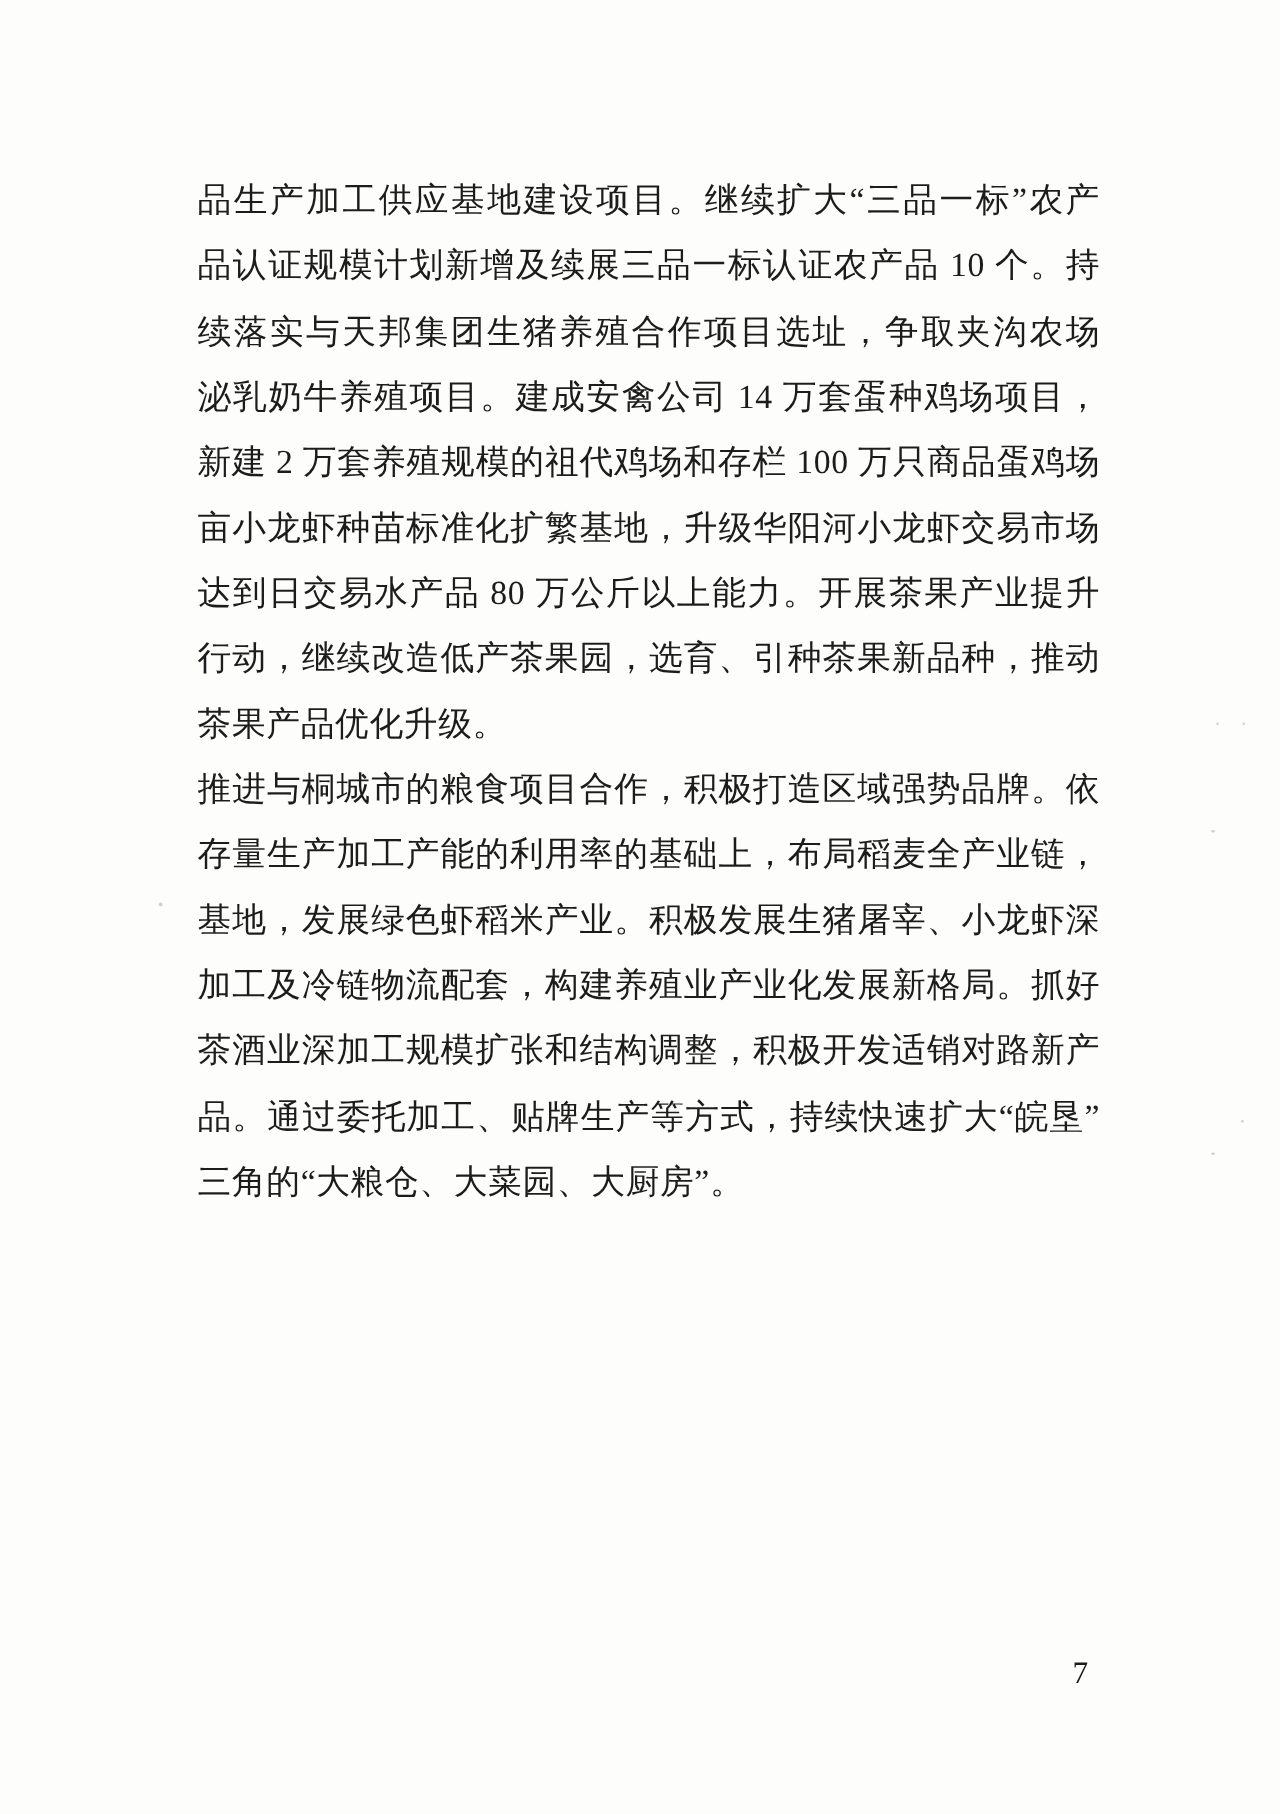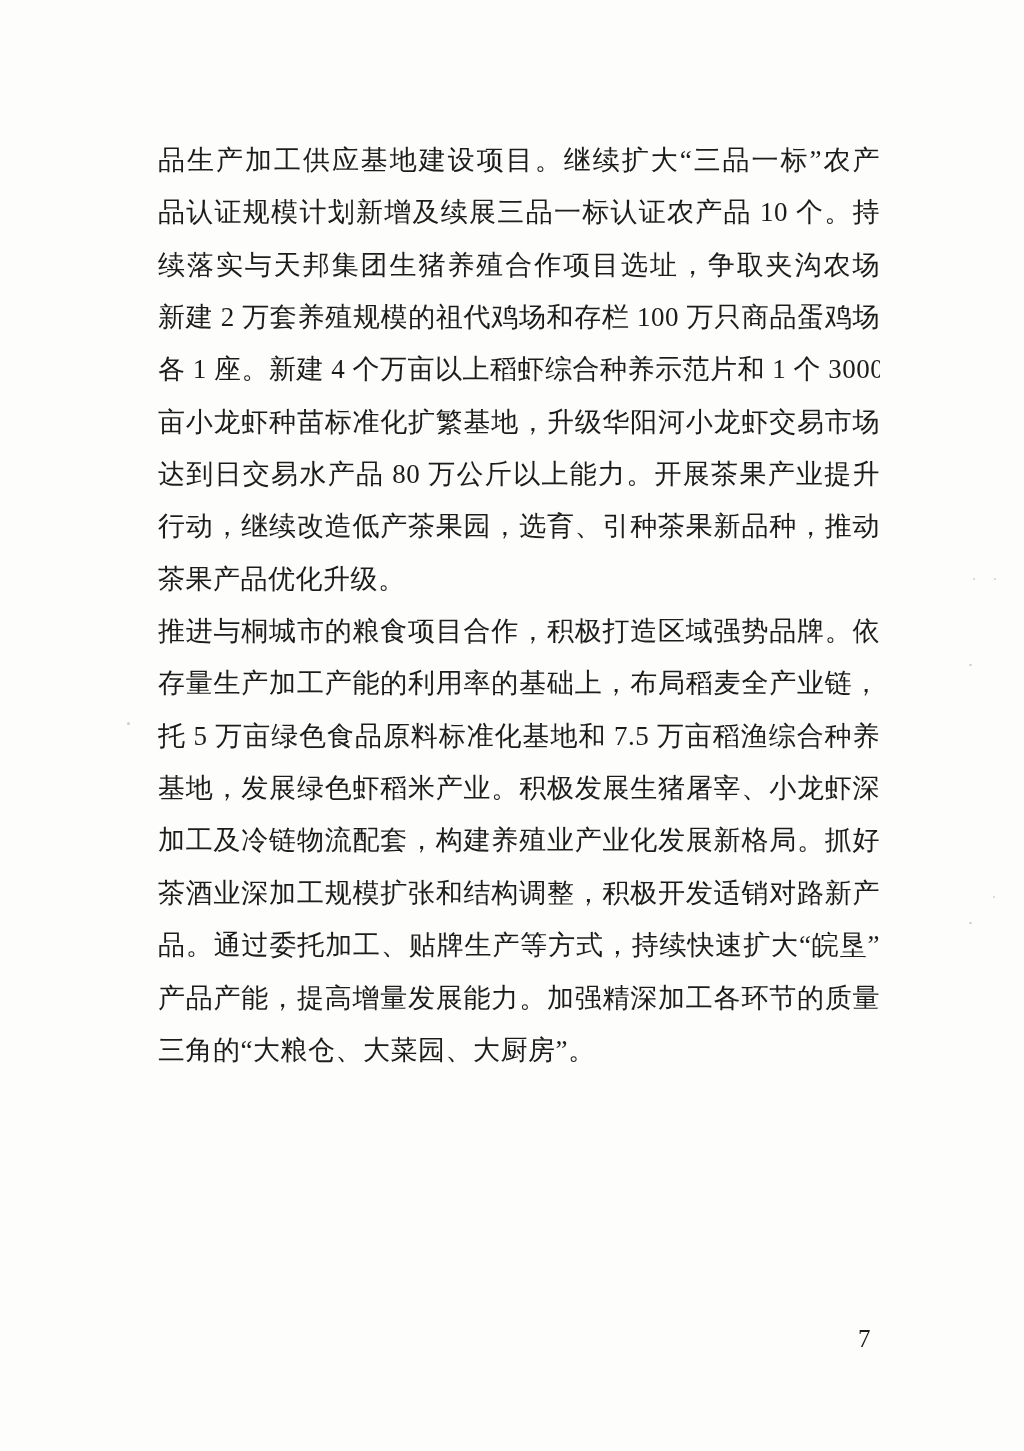--- a/index.html
+++ b/index.html
@@ -64,34 +64,32 @@
 </style>
 </head>
 <body>
 
 <div class="page">
 
   <div class="text-block">
     <div class="line">品生产加工供应基地建设项目。继续扩大“三品一标”农产</div>
     <div class="line">品认证规模计划新增及续展三品一标认证农产品 10 个。持</div>
     <div class="line">续落实与天邦集团生猪养殖合作项目选址，争取夹沟农场</div>
+    <div class="line">泌乳奶牛养殖项目。建成安禽公司 14 万套蛋种鸡场项目，</div>
     <div class="line">新建 2 万套养殖规模的祖代鸡场和存栏 100 万只商品蛋鸡场</div>
-    <div class="line">各 1 座。新建 4 个万亩以上稻虾综合种养示范片和 1 个 3000</div>
     <div class="line">亩小龙虾种苗标准化扩繁基地，升级华阳河小龙虾交易市场</div>
     <div class="line">达到日交易水产品 80 万公斤以上能力。开展茶果产业提升</div>
     <div class="line">行动，继续改造低产茶果园，选育、引种茶果新品种，推动</div>
     <div class="line para-last">茶果产品优化升级。</div>
     <div class="line">推进与桐城市的粮食项目合作，积极打造区域强势品牌。依</div>
     <div class="line">存量生产加工产能的利用率的基础上，布局稻麦全产业链，</div>
-    <div class="line">托 5 万亩绿色食品原料标准化基地和 7.5 万亩稻渔综合种养</div>
     <div class="line">基地，发展绿色虾稻米产业。积极发展生猪屠宰、小龙虾深</div>
     <div class="line">加工及冷链物流配套，构建养殖业产业化发展新格局。抓好</div>
     <div class="line">茶酒业深加工规模扩张和结构调整，积极开发适销对路新产</div>
     <div class="line">品。通过委托加工、贴牌生产等方式，持续快速扩大“皖垦”</div>
-    <div class="line">产品产能，提高增量发展能力。加强精深加工各环节的质量</div>
     <div class="line para-last">三角的“大粮仓、大菜园、大厨房”。</div>
   </div>
 
   <div class="page-number">7</div>
 
   <div class="speck" style="left:127px; top:722px; width:3px; height:3px;"></div>
   <div class="speck" style="left:973px; top:578px; width:2px; height:2px;"></div>
   <div class="speck" style="left:994px; top:578px; width:2px; height:2px;"></div>
   <div class="speck" style="left:969px; top:664px; width:3px; height:2px;"></div>
   <div class="speck" style="left:993px; top:896px; width:2px; height:2px;"></div>

